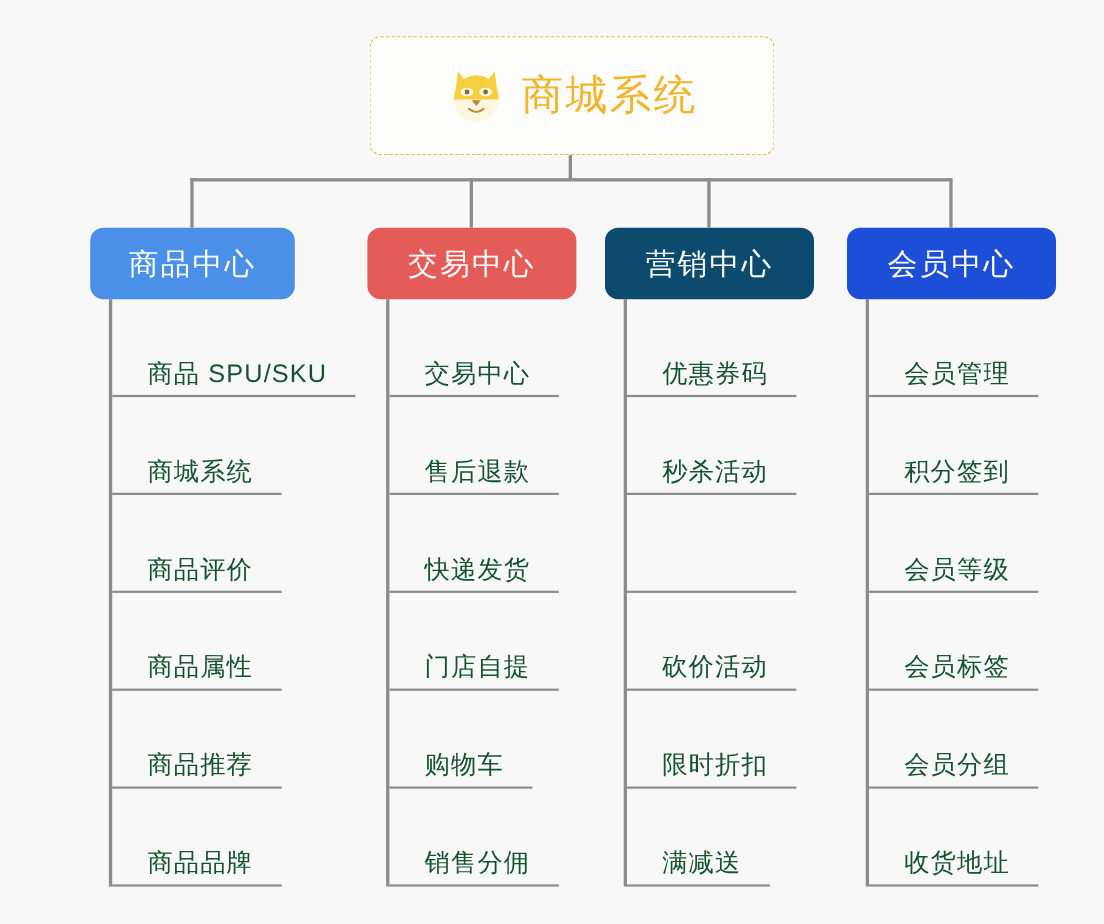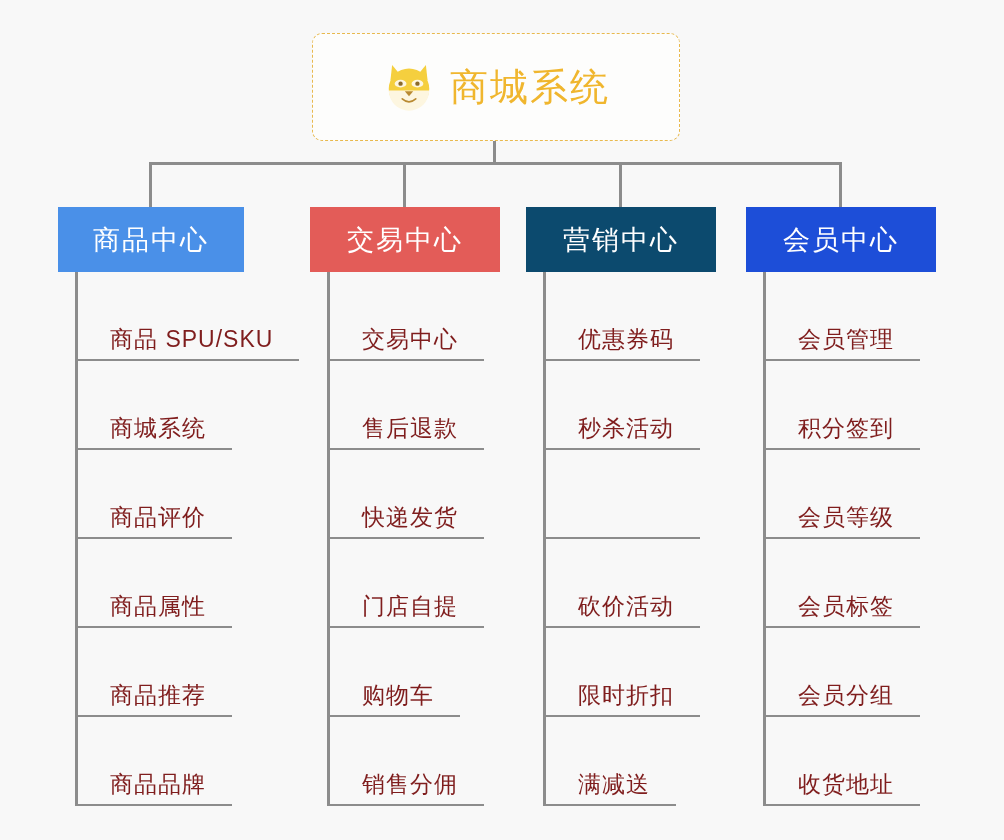--- a/index.html
+++ b/index.html
@@ -11,20 +11,21 @@
     height: 840px;
     background: #f8f8f8;
     font-family: "Liberation Sans", "DejaVu Sans", sans-serif;
     overflow: hidden;
   }
 
   #chart {
     position: relative;
     width: 843px;
     height: 840px;
+    margin-left: 24px;
   }
 
   
   .root-node {
     position: absolute;
     left: 312px;
     top: 33px;
     width: 368px;
     height: 108px;
     box-sizing: border-box;
@@ -89,21 +90,21 @@
     height: 45px;
     background: #8c8c8c;
   }
   .col-2 .col-drop,
   .col-3 .col-drop,
   .col-4 .col-drop { left: 93px; }
 
   .cat-box {
     width: 186px;
     height: 65px;
-    border-radius: 0;
+    border-radius: 12px;
     display: flex;
     align-items: center;
     justify-content: center;
     color: #ffffff;
     font-size: 27px;
     letter-spacing: 2px;
     box-sizing: border-box;
   }
   .col-2 .cat-box,
   .col-3 .cat-box,
@@ -122,21 +123,21 @@
     box-sizing: border-box;
     display: flex;
     align-items: flex-end;
   }
   .leaf-label {
     display: inline-block;
     margin-left: 32px;
     padding-bottom: 6px;
     padding-right: 26px;
     font-size: 23px;
-    color: #7f1d1d;
+    color: #14532d;
     letter-spacing: 1px;
     white-space: nowrap;
     position: relative;
   }
   
   .leaf-rule {
     position: absolute;
     left: 0;
     bottom: 0;
     height: 2px;

